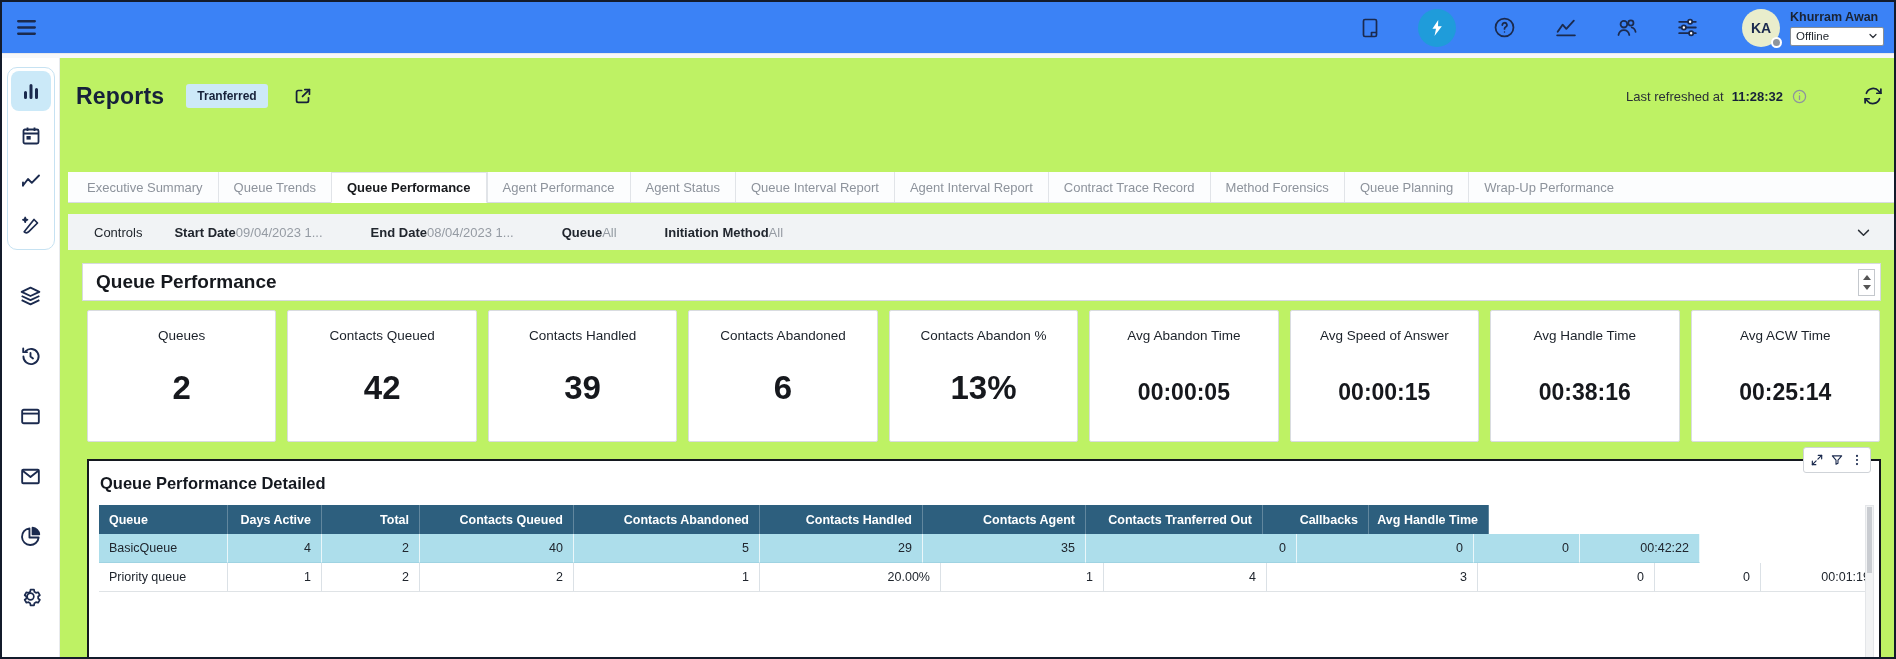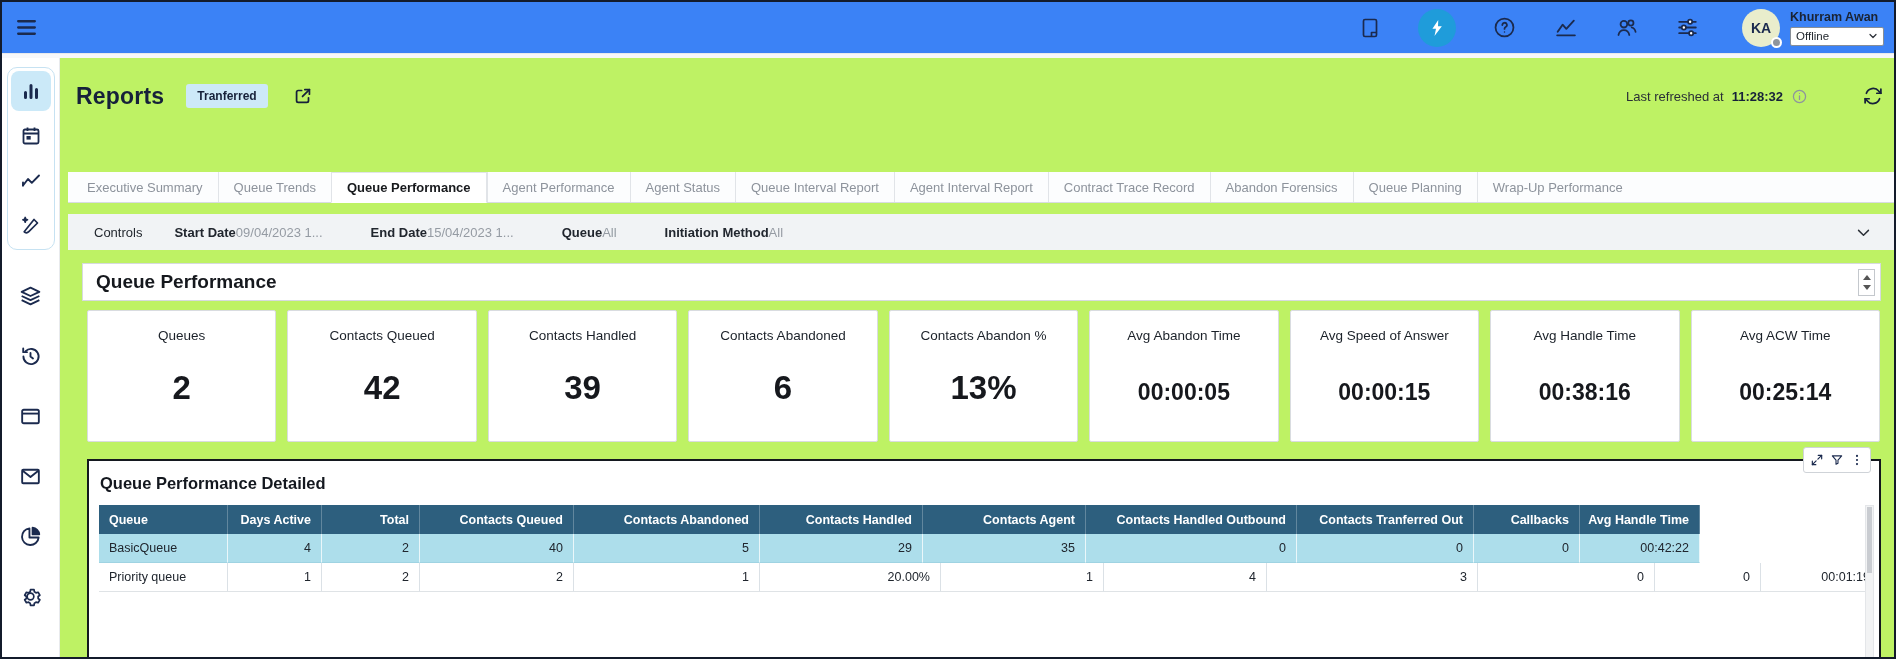--- a/index.html
+++ b/index.html
@@ -263,35 +263,35 @@
 
     <div class="tabs-row">
         <div class="tab">Executive Summary</div>
         <div class="tab">Queue Trends</div>
         <div class="tab active">Queue Performance</div>
         <div class="tab">Agent Performance</div>
         <div class="tab">Agent Status</div>
         <div class="tab">Queue Interval Report</div>
         <div class="tab">Agent Interval Report</div>
         <div class="tab">Contract Trace Record</div>
-        <div class="tab">Abandon Forensics</div>
+        <div class="tab">Method Forensics</div>
         <div class="tab">Queue Planning</div>
         <div class="tab">Wrap-Up Performance</div>
       </div>
 
     <div class="controls-bar">
       <span class="controls-label">Controls</span>
       <span style="display:flex">
           <div class="ctl-field">
             <span class="lbl">Start Date</span>
             <span class="val">09/04/2023 1...</span>
           </div>
           <div class="ctl-field">
             <span class="lbl">End Date</span>
-            <span class="val">15/04/2023 1...</span>
+            <span class="val">08/04/2023 1...</span>
           </div>
           <div class="ctl-field">
             <span class="lbl">Queue</span>
             <span class="val">All</span>
           </div>
           <div class="ctl-field">
             <span class="lbl">Initiation Method</span>
             <span class="val">All</span>
           </div>
         </span>
@@ -375,21 +375,20 @@
       <span class="panel-title">Queue Performance Detailed</span>
       <div class="tbl">
           <div class="trow hd">
             <div class="cell first" style="width: 129px;">Queue</div>
             <div class="cell" style="width: 94px;">Days Active</div>
             <div class="cell" style="width: 98px;">Total</div>
             <div class="cell" style="width: 154px;">Contacts Queued</div>
             <div class="cell" style="width: 186px;">Contacts Abandoned</div>
             <div class="cell" style="width: 163px;">Contacts Handled</div>
             <div class="cell" style="width: 163px;">Contacts Agent</div>
-            <div class="cell" style="width: 211px;">Contacts Handled Outbound</div>
             <div class="cell" style="width: 177px;">Contacts Tranferred Out</div>
             <div class="cell" style="width: 106px;">Callbacks</div>
             <div class="cell" style="width: 120px;">Avg Handle Time</div>
           </div>
           <div class="trow hl">
             <div class="cell first" style="width: 129px;">BasicQueue</div>
             <div class="cell" style="width: 94px;">4</div>
             <div class="cell" style="width: 98px;">2</div>
             <div class="cell" style="width: 154px;">40</div>
             <div class="cell" style="width: 186px;">5</div>

